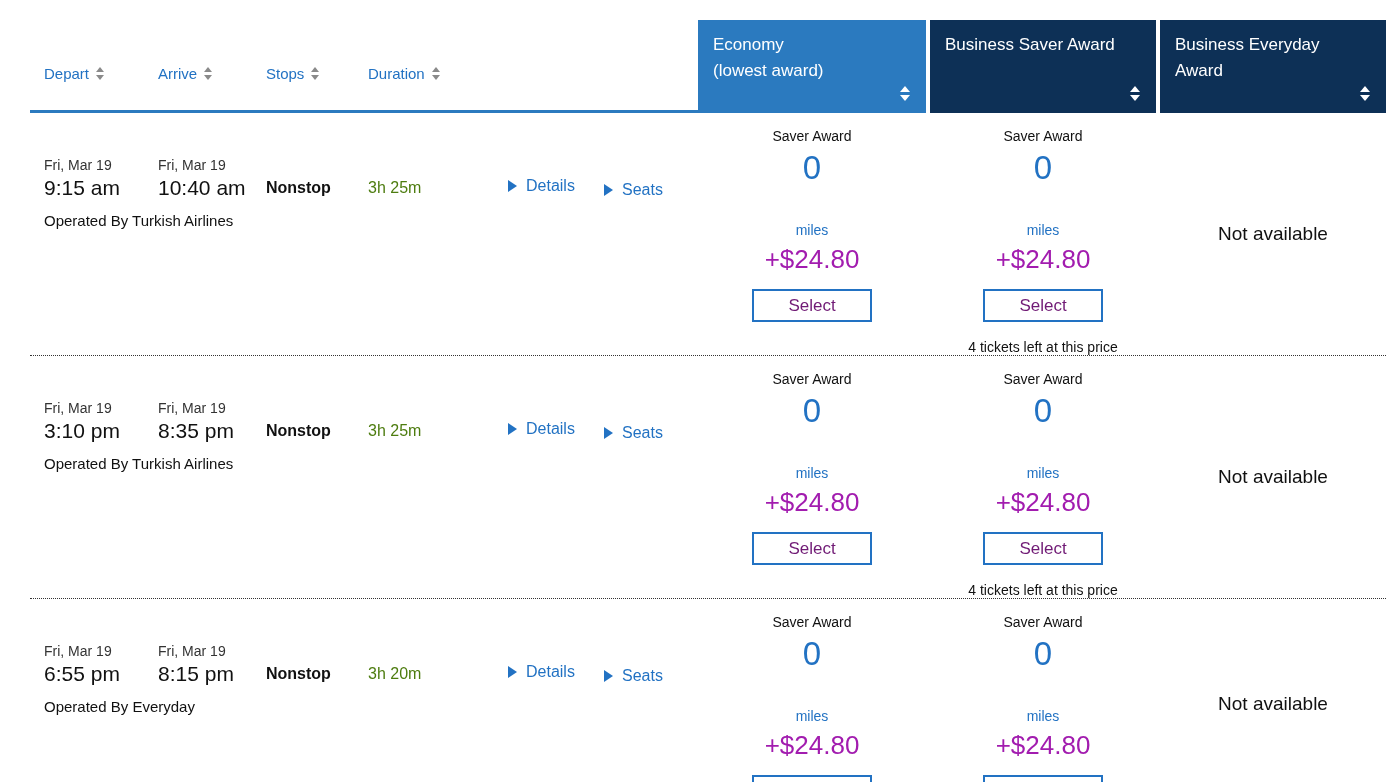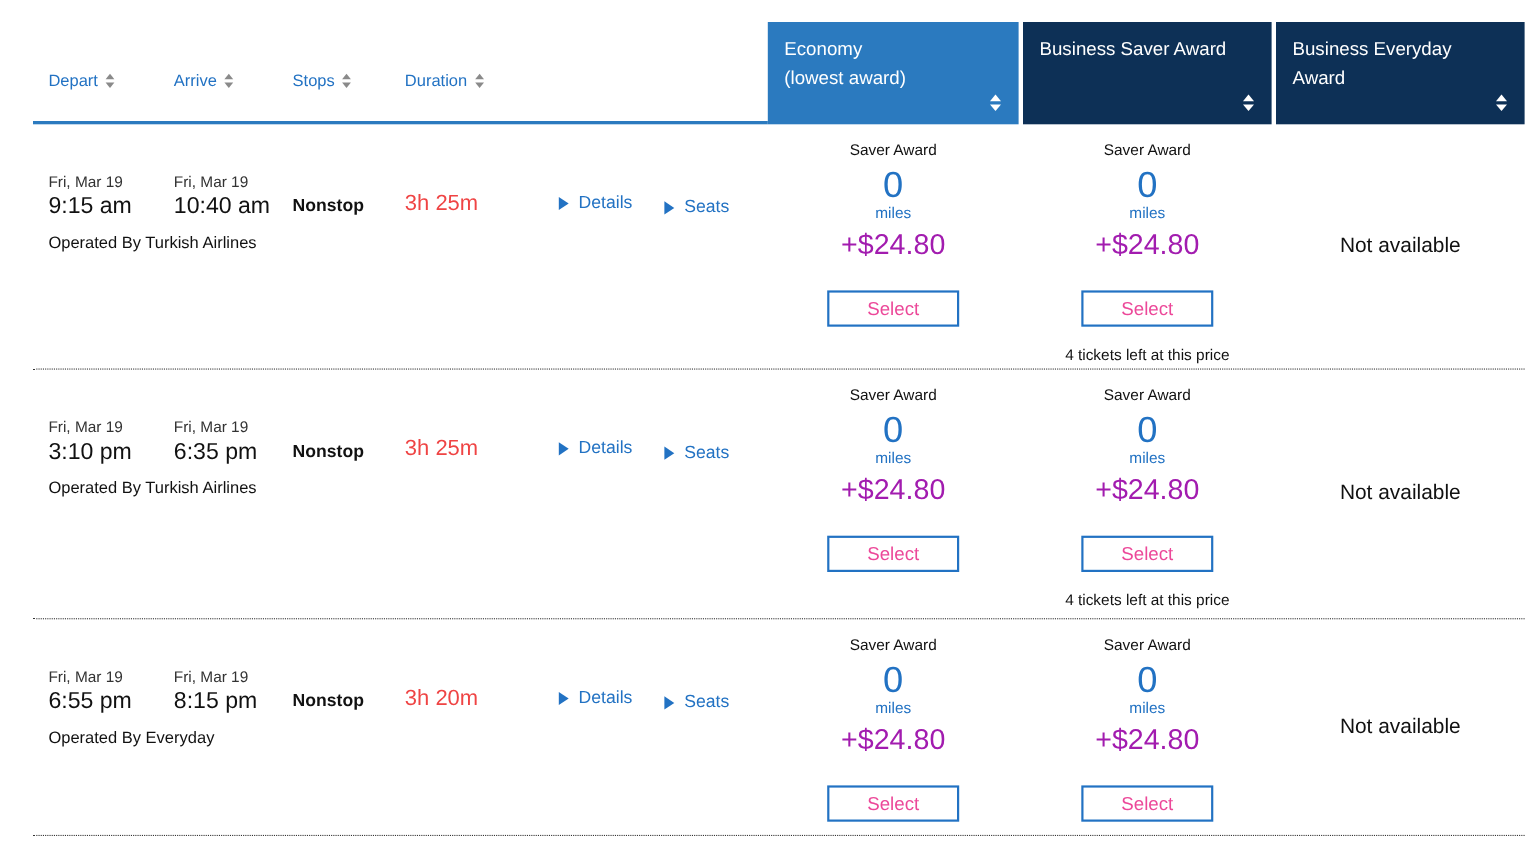--- a/index.html
+++ b/index.html
@@ -50,39 +50,39 @@
   .row { display: flex; border-bottom: 1px dotted #333333; }
   .row.r0 { min-height: 223px; }
   .row.r1 { min-height: 227px; }
   .row.r2 { min-height: 197px; }
 
   .left-cell { width: 668px; padding: 44px 0 0 14px; }
   .flight-line { display: flex; align-items: flex-end; }
   .fl-depart { width: 114px; }
   .fl-arrive { width: 108px; }
   .fl-stops { width: 102px; font-weight: bold; font-size: 16px; padding-bottom: 3px; color: #111111; }
-  .fl-duration { width: 140px; font-size: 20px; color: #ef4444; padding-bottom: 3px; }
+  .fl-duration { width: 140px; font-size: 16px; color: #4d7c0f; padding-bottom: 3px; }
   .fl-details { width: 96px; padding-bottom: 4px; }
   .date { font-size: 14px; color: #333333; margin-bottom: 3px; }
   .time { font-size: 21px; color: #111111; }
   .link { color: #2272c3; font-size: 16px; display: inline-flex; align-items: center; cursor: pointer; }
   .play { width: 0; height: 0; border-left: 9px solid #2272c3; border-top: 6px solid transparent; border-bottom: 6px solid transparent; margin-right: 9px; }
   .operated { margin-top: 12px; font-size: 15px; color: #111111; }
 
   
   .fare-cell { width: 228px; text-align: center; padding-top: 15px; }
   .fare-cell.c1, .fare-cell.c2 { margin-left: 4px; width: 226px; }
   .award-label { font-size: 14px; color: #111111; }
   .miles-val { font-size: 33px; color: #2272c3; line-height: 1.05; margin-top: 7px; }
-  .miles-lbl { font-size: 14px; color: #2272c3; line-height: 1.1; }
+  .miles-lbl { font-size: 14px; color: #2272c3; line-height: 1.1; margin-top: 37px; }
   .cash { font-size: 26px; color: #a21caf; margin-top: 6px; }
   .select-btn {
-    margin-top: 26px; width: 120px; height: 33px;
+    margin-top: 14px; width: 120px; height: 33px;
     background: #ffffff; border: 2px solid #2272c3;
-    font-family: inherit; font-size: 17px; color: #ec4899;
+    font-family: inherit; font-size: 17px; color: #701a75;
     cursor: pointer;
   }
   .note { margin-top: 17px; font-size: 14px; color: #111111; }
   .note:empty { display: none; }
   .na-cell { display: flex; align-items: center; justify-content: center; padding-top: 0; text-align: center; }
   .na-text { font-size: 19px; color: #111111; }
 </style>
 </head>
 <body>
 
@@ -198,21 +198,21 @@
 
   <div class="row r1">
     <div class="left-cell">
       <div class="flight-line">
         <div class="fl-depart">
           <div class="date">Fri, Mar 19</div>
           <div class="time">3:10 pm</div>
         </div>
         <div class="fl-arrive">
           <div class="date">Fri, Mar 19</div>
-          <div class="time">6:35 pm</div>
+          <div class="time">8:35 pm</div>
         </div>
         <div class="fl-stops">Nonstop</div>
         <div class="fl-duration">3h 25m</div>
         <div class="fl-details">
           <span class="link">
               <span class="play"></span>
               <span>Details</span>
             </span>
         </div>
         <div>

